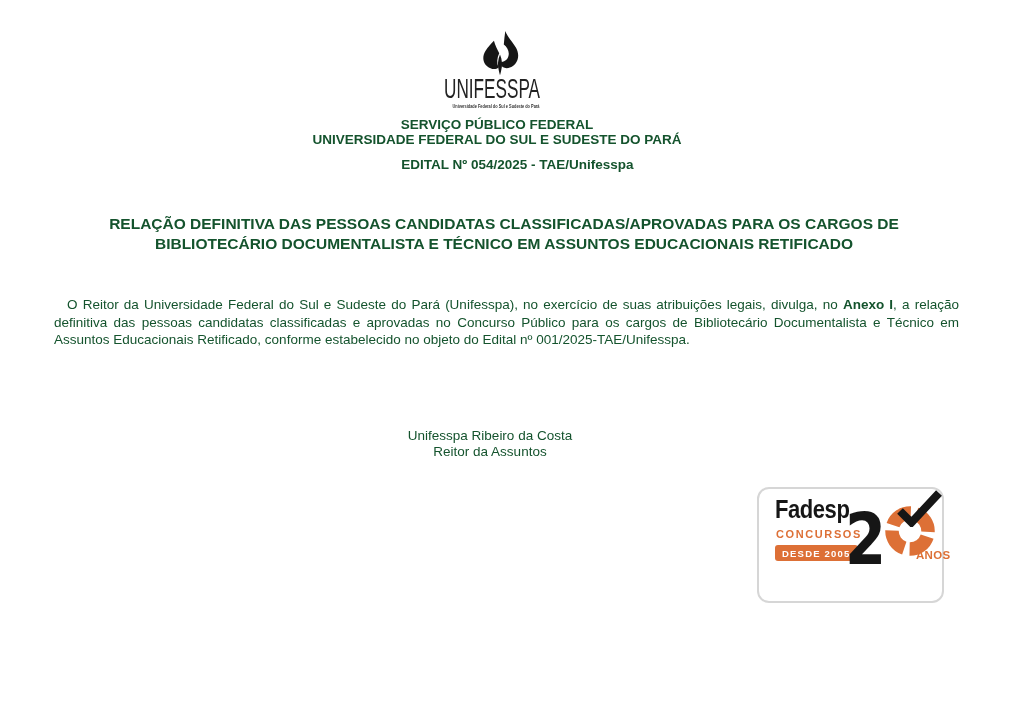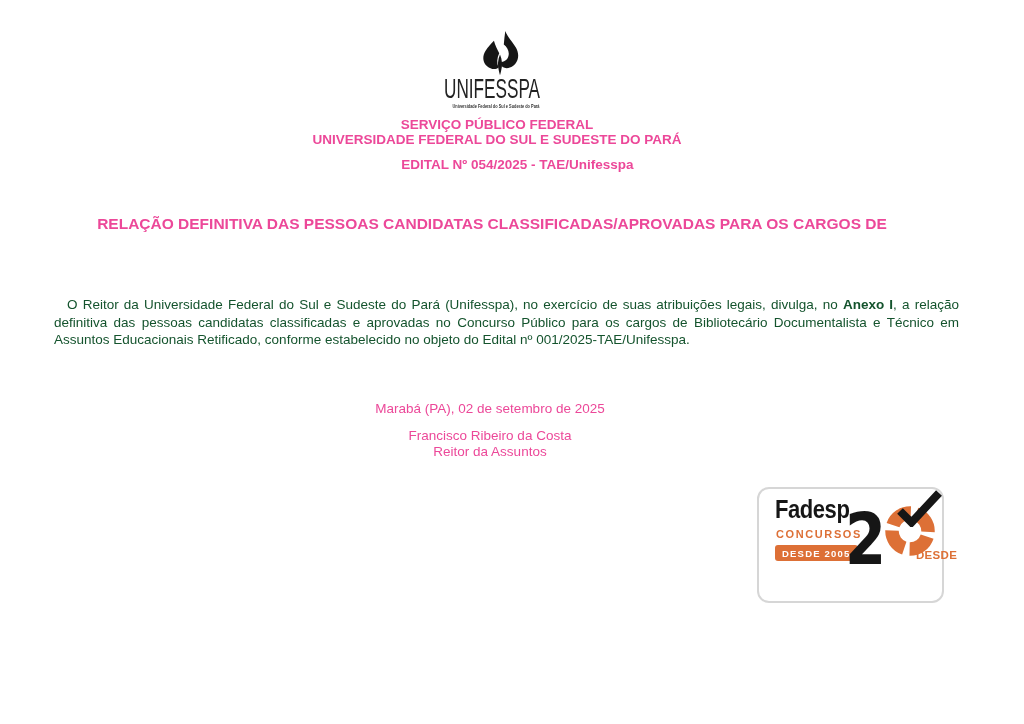--- a/index.html
+++ b/index.html
@@ -5,42 +5,42 @@
   * { margin: 0; padding: 0; box-sizing: border-box; }
   html, body { background: #ffffff; }
   body {
     width: 1024px; height: 724px;
     font-family: "Liberation Sans", sans-serif;
     color: #1a1a1a;
     overflow: hidden;
   }
   .page { position: relative; width: 1024px; height: 724px; background: #ffffff; }
 
-  .cx { position: absolute; transform: translateX(-50%); white-space: nowrap; color: #ec4899; }
+  .cx { position: absolute; transform: translateX(-50%); white-space: nowrap; color: #14532d; }
 
   .flame { position: absolute; left: 477px; top: 31px; }
   .flame path { fill: #161616; }
 
   .wordmark-svg { position: absolute; left: 492px; top: 76px; transform: translateX(-50%); }
   .wordmark-svg text {
     font-family: "Liberation Sans", sans-serif;
     font-size: 27px; font-weight: 400; fill: #222222;
   }
   .tagline-svg { position: absolute; left: 496px; top: 101px; transform: translateX(-50%); }
   .tagline-svg text {
     font-family: "Liberation Sans", sans-serif;
     font-size: 5.6px; font-weight: 700; fill: #333333;
   }
 
   .hline { font-weight: 700; font-size: 13.5px; }
   .service-line    { left: 497px; top: 117px; }
   .university-line { left: 497px; top: 132px; }
   .edital-line     { left: 500px; top: 157px; padding-left: 35px; }
 
-  .title-line { font-weight: 700; font-size: 15.5px; }
+  .title-line { font-weight: 700; font-size: 15.5px; margin-left: 12px; }
   .title-line-1 { left: 492px; top: 215px; }
   .title-line-2 { left: 492px; top: 235px; }
 
   .para {
     position: absolute; left: 54px; top: 296px; width: 905px;
     font-size: 13.5px; line-height: 17.6px;
     text-align: justify; text-indent: 13px; color: #14532d;
   }
   .para b { font-weight: 700; }
 
@@ -106,38 +106,38 @@
 
   <svg class="tagline-svg" width="100" height="9">
     <text x="50" y="7" text-anchor="middle" textLength="87" lengthAdjust="spacingAndGlyphs">Universidade Federal do Sul e Sudeste do Pará</text>
   </svg>
 
   <div class="cx hline service-line">SERVIÇO PÚBLICO FEDERAL</div>
   <div class="cx hline university-line">UNIVERSIDADE FEDERAL DO SUL E SUDESTE DO PARÁ</div>
   <div class="cx hline edital-line">EDITAL Nº 054/2025 - TAE/Unifesspa</div>
 
   <div class="cx title-line title-line-1">RELAÇÃO DEFINITIVA DAS PESSOAS CANDIDATAS CLASSIFICADAS/APROVADAS PARA OS CARGOS DE</div>
+  <div class="cx title-line title-line-2">BIBLIOTECÁRIO DOCUMENTALISTA E TÉCNICO EM ASSUNTOS EDUCACIONAIS RETIFICADO</div>
 
   <p class="para"><span>O Reitor da Universidade Federal do Sul e Sudeste do Pará (Unifesspa), no exercício de suas atribuições legais, divulga, no </span><b>Anexo I</b><span>, a relação definitiva das pessoas candidatas classificadas e aprovadas no Concurso Público para os cargos de Bibliotecário Documentalista e Técnico em Assuntos Educacionais Retificado, conforme estabelecido no objeto do Edital nº 001/2025-TAE/Unifesspa.</span></p>
 
-  <div class="cx dateline">Marabá (PA), 02 de setembro de 2025</div>
-  <div class="cx sig-name">Francisco Ribeiro da Costa</div>
+  <div class="cx sig-name">Unifesspa Ribeiro da Costa</div>
   <div class="cx sig-role">Reitor da Assuntos</div>
 
   <div class="fadesp-box">
     <div class="fa-brand">Fadesp</div>
     <div class="fa-conc">CONCURSOS</div>
     <div class="fa-badge">DESDE 2005</div>
 
     <svg class="fa-ring" width="52" height="52" viewBox="0 0 52 52">
       <circle cx="26" cy="26" r="18" fill="none" stroke="#dd7036" stroke-width="13.5" stroke-dasharray="22.8 5.47" transform="rotate(18 26 26)"></circle>
     </svg>
 
     <div class="fa-two">2</div>
 
     <svg class="fa-check" width="47" height="37" viewBox="0 0 47 37">
       <path d="M4 21 L15.5 32.5 L43 3" fill="none" stroke="#161616" stroke-width="8"></path>
     </svg>
 
-    <div class="fa-anos">DESDE</div>
+    <div class="fa-anos">ANOS</div>
   </div>
 
 </div>
 
 </body></html>

